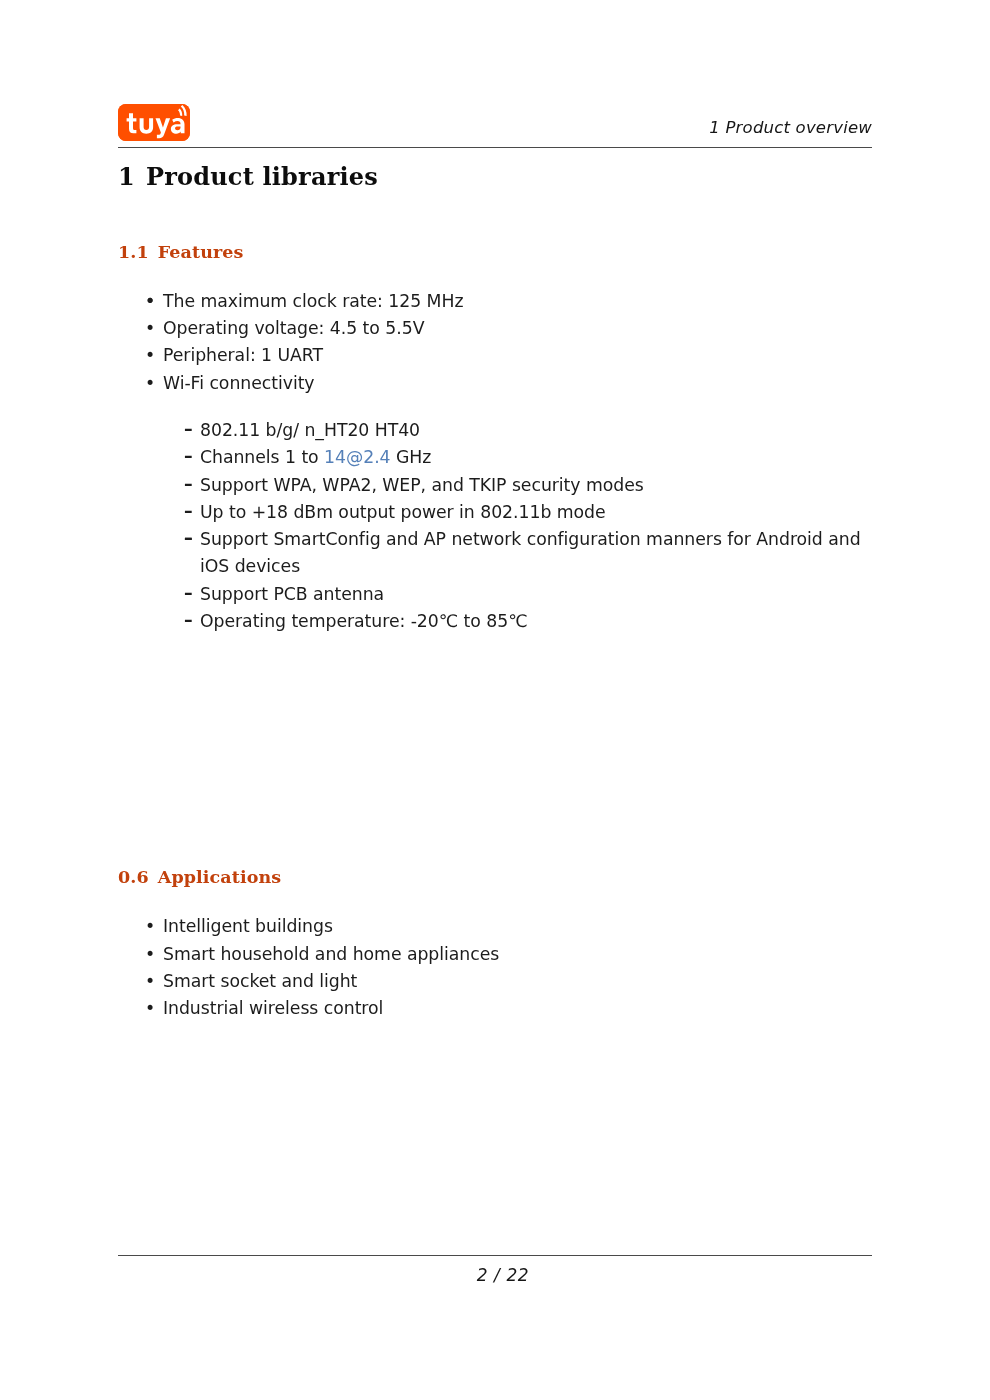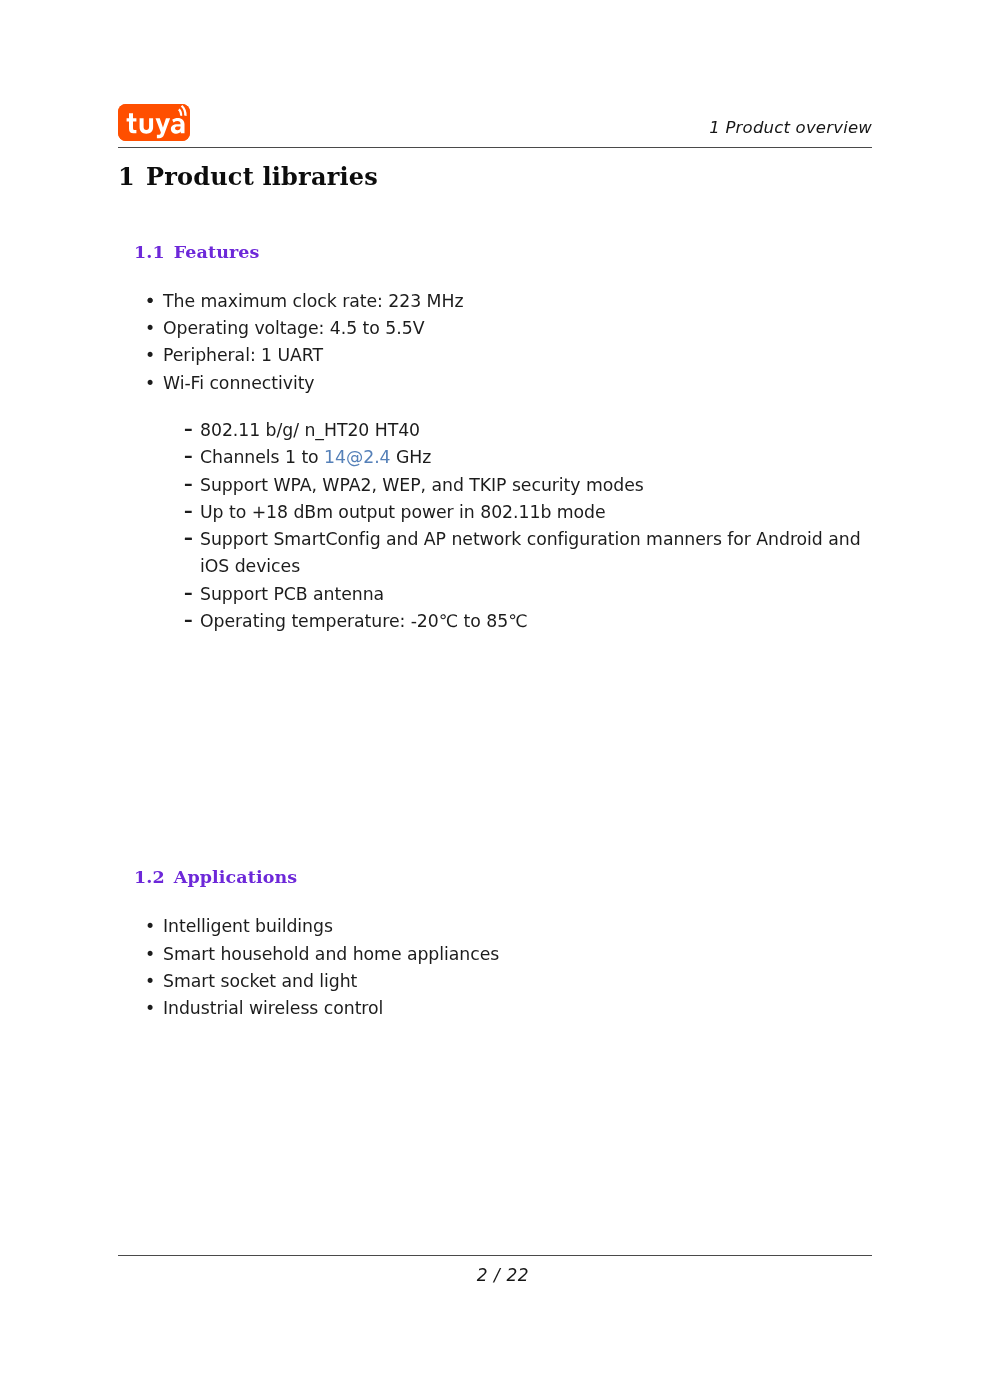--- a/index.html
+++ b/index.html
@@ -78,22 +78,22 @@
     padding: 0;
     letter-spacing: 0.2px;
     line-height: 1.2;
   }
   h1.sec-title .num { margin-right: 11px; }
 
   h2.sub-title {
     font-family: "DejaVu Serif", serif;
     font-weight: bold;
     font-size: 17.5px;
-    color: #6d28d9;
-    margin: 16px;
+    color: #c2410c;
+    margin: 0;
     padding: 0;
     letter-spacing: 0.1px;
     line-height: 1.2;
   }
   h2.sub-title .num { margin-right: 9px; }
 
   p.body-para {
     font-size: 17.3px;
     line-height: 28px;
     color: #1c1c1c;
@@ -207,21 +207,21 @@
     <h2 class="sub-title" style="margin-top:50px;">
       <span class="num">1.1</span><span>Features</span>
     </h2>
 
     <ul class="bullets" style="margin-top:25px;">
       <li>
         <span class="marker">•</span>
       </li>
       <li>
         <span class="marker">•</span>
-        <span>The maximum clock rate: 223 MHz</span>
+        <span>The maximum clock rate: 125 MHz</span>
       </li>
       <li>
         <span class="marker">•</span>
         <span>Operating voltage: 4.5 to 5.5V</span>
       </li>
       <li>
         <span class="marker">•</span>
         <span>Peripheral: 1 UART</span>
       </li>
       <li>
@@ -257,21 +257,21 @@
         <span class="marker">–</span>
         <span>Support PCB antenna</span>
       </li>
       <li>
         <span class="marker">–</span>
         <span>Operating temperature: -20℃ to 85℃</span>
       </li>
     </ul>
 
     <h2 class="sub-title" style="margin-top:232px;">
-      <span class="num">1.2</span><span>Applications</span>
+      <span class="num">0.6</span><span>Applications</span>
     </h2>
 
     <ul class="bullets" style="margin-top:25px;">
       <li>
         <span class="marker">•</span>
         <span>Intelligent buildings</span>
       </li>
       <li>
         <span class="marker">•</span>
         <span>Smart household and home appliances</span>

